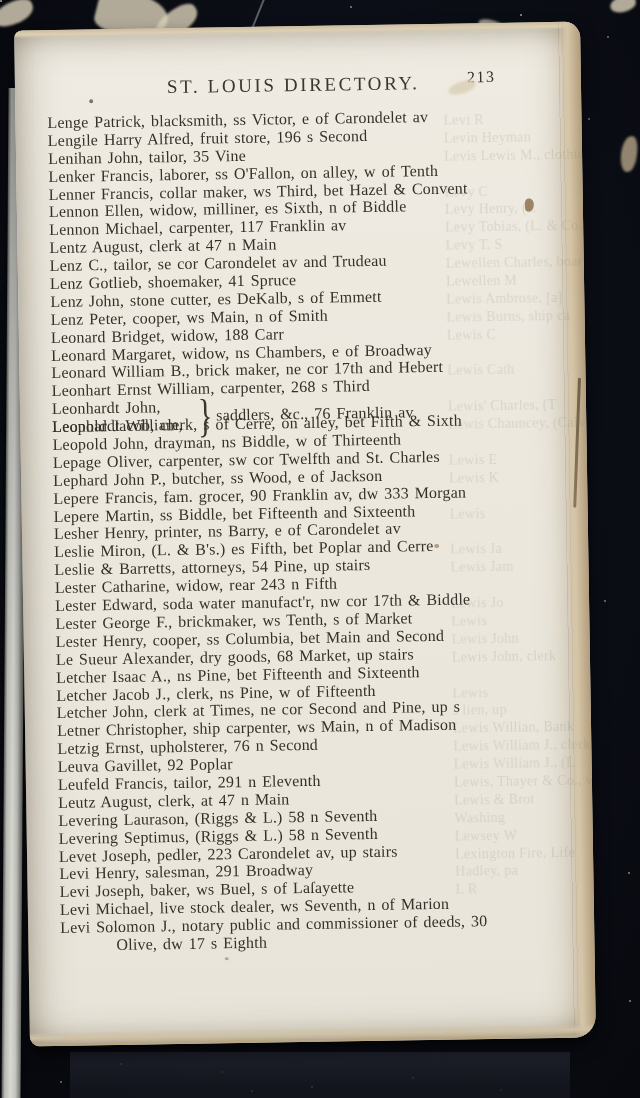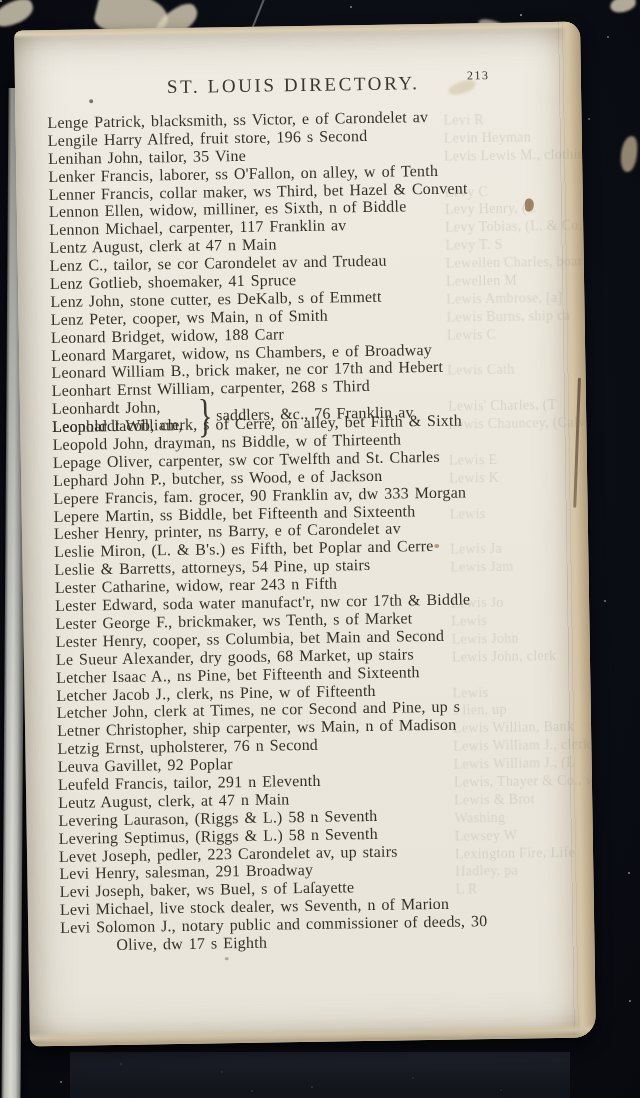--- a/index.html
+++ b/index.html
@@ -65,21 +65,21 @@
   .page-speck{position:absolute;border-radius:50%;background:#8a6a42;opacity:.8;}
   .ps1{left:74px;top:70px;width:4px;height:4px;background:#5e5648;}
   .ps2{left:508px;top:176px;width:9px;height:13px;border-radius:45% 55% 60% 40%;}
   .ps3{left:412px;top:520px;width:5px;height:4px;opacity:.6;}
   .ps4{left:196px;top:930px;width:4px;height:3px;opacity:.5;background:#7a6a52;}
   
   .page-content{position:absolute;inset:0;color:#343028;}
   .page-header{position:absolute;top:48px;left:0;width:100%;height:24px;}
   .page-title{position:absolute;left:152px;top:0;font-size:19px;letter-spacing:2.6px;
     color:#3a362e;}
-  .page-number{position:absolute;left:452px;top:-3px;font-size:12px;letter-spacing:1.5px;}
+  .page-number{position:absolute;left:452px;top:-3px;font-size:16px;letter-spacing:1.5px;}
   .directory{position:absolute;left:32px;top:84px;width:514px;font-size:16px;
     line-height:17.9px;letter-spacing:.2px;word-spacing:1.6px;white-space:nowrap;
     color:#35312a;}
   .directory div{height:17.9px;}
   .brace-group{position:relative;height:35.8px;}
   .brace-names{position:absolute;left:0;top:0;}
   .brace-icon{position:absolute;left:146px;top:8px;font-size:30px;line-height:20px;
     transform:scaleY(1.55);font-weight:400;color:#3a362f;height:auto;}
   .brace-shared{position:absolute;left:164px;top:9px;}
   .continuation{padding-left:56px;}

